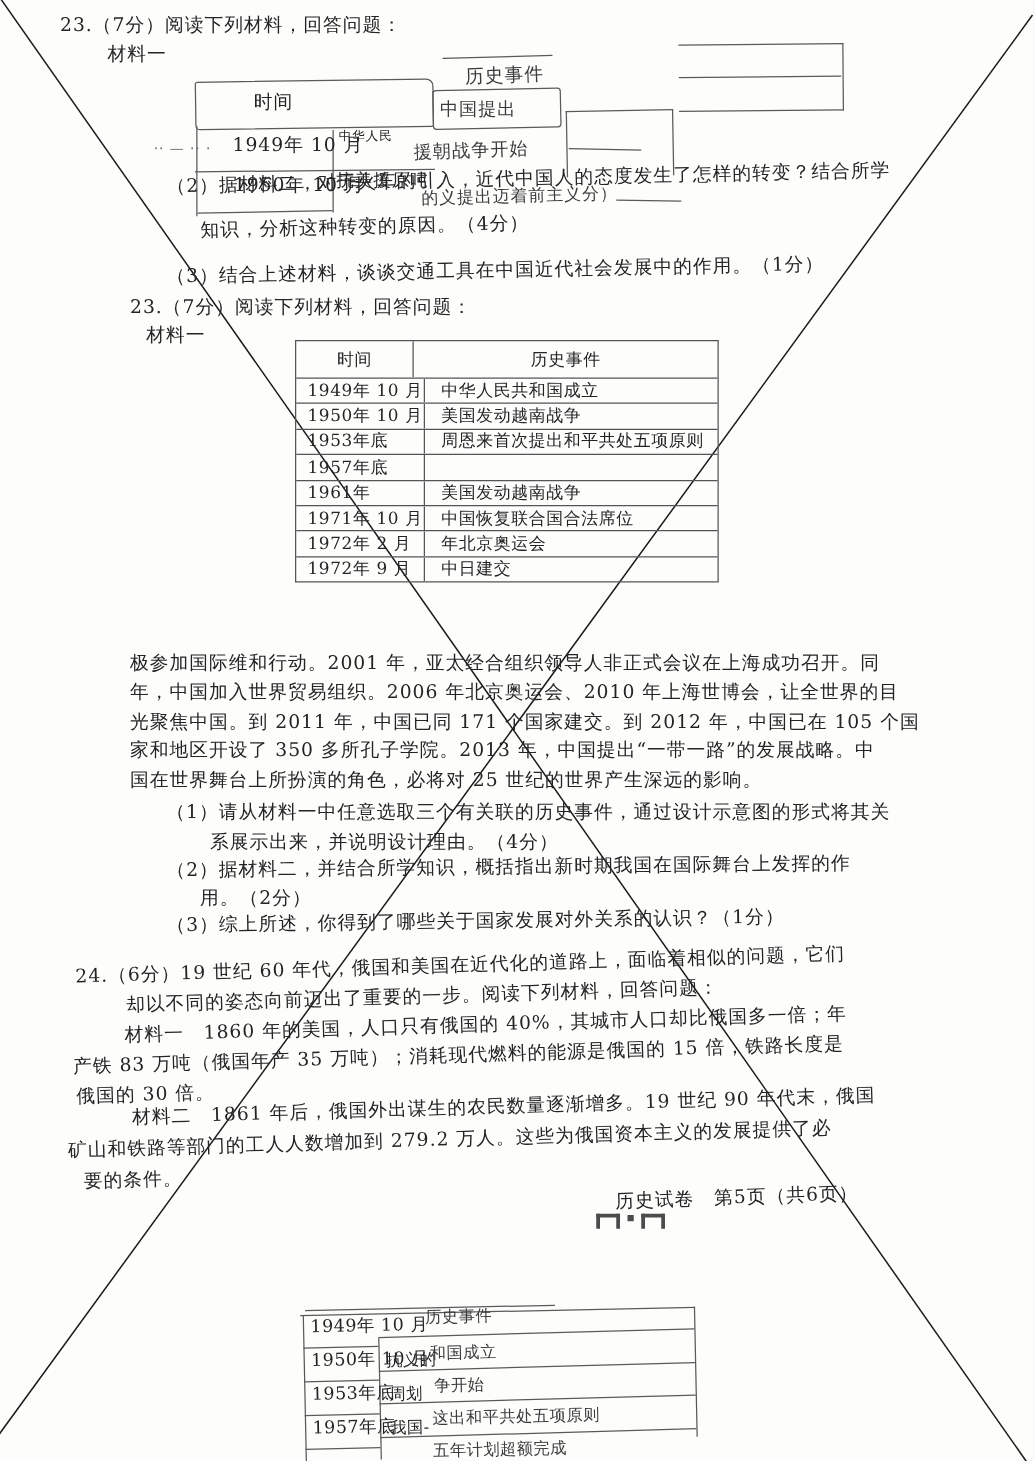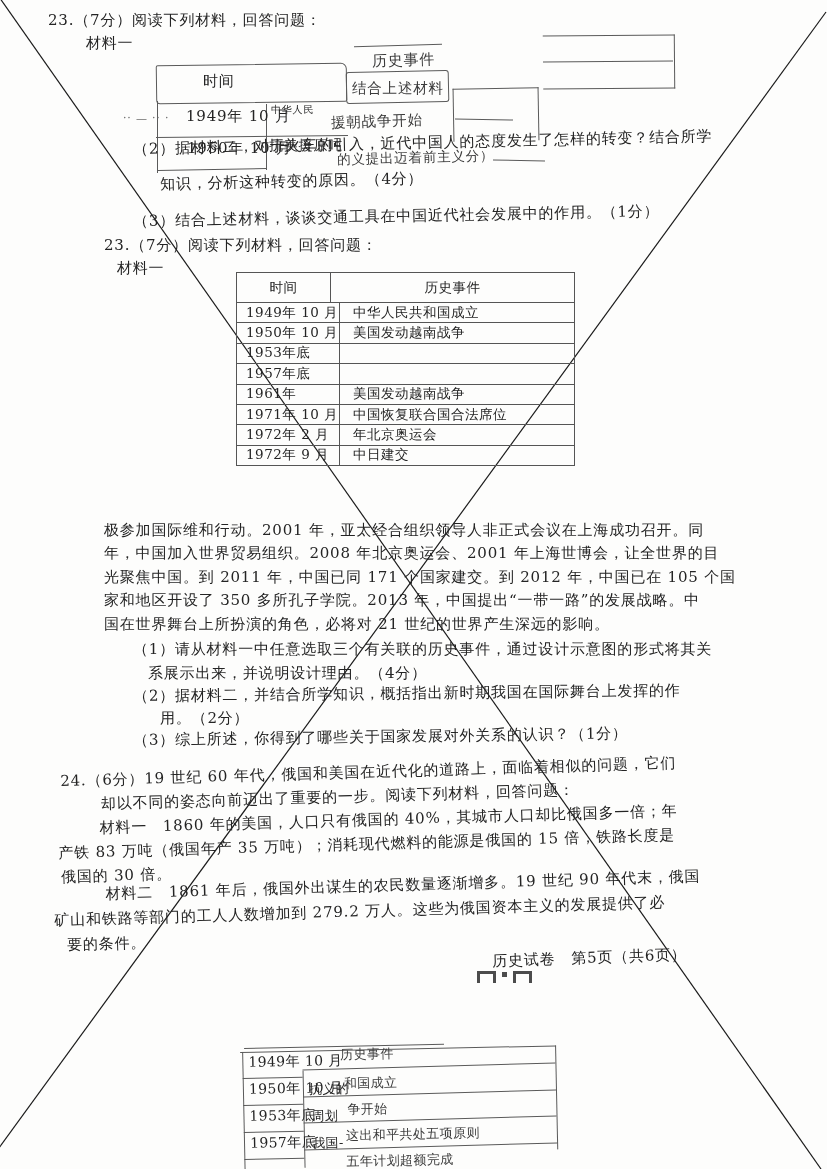--- a/index.html
+++ b/index.html
@@ -42,21 +42,21 @@
   </svg>
 
   <div class="t" style="left:48px;top:11px;font-size:15px;">23.（7分）阅读下列材料，回答问题：</div>
   <div class="t" style="left:86px;top:34px;">材料一</div>
 
   <div class="box" style="left:156px;top:64px;width:189px;height:37px;transform:rotate(-0.8deg);border-radius:2px 6px 2px 4px;"></div>
   <div class="t" style="left:203px;top:72px;">时间</div>
   <div class="hl" style="left:354px;top:45px;width:88px;transform:rotate(-1.5deg);"></div>
   <div class="t ghost" style="left:372px;top:51px;transform:rotate(-2deg);">历史事件</div>
   <div class="box" style="left:346px;top:71px;width:101px;height:30px;transform:rotate(-1.2deg);border-radius:3px;"></div>
-  <div class="t ghost" style="left:352px;top:79px;font-size:14.5px;">结合上述材料</div>
+  <div class="t ghost" style="left:352px;top:79px;font-size:14.5px;">中国提出</div>
 
   <div class="vl" style="left:157px;top:101px;height:72px;"></div>
   <div class="vl" style="left:266px;top:104px;height:66px;"></div>
   <div class="hl" style="left:156px;top:136px;width:192px;transform:rotate(-0.6deg);"></div>
   <div class="hl" style="left:158px;top:169px;width:108px;transform:rotate(-1deg);"></div>
 
   <div class="t" style="left:186px;top:107px;">1949年 10 月</div>
   <div class="t" style="left:271px;top:104px;font-size:10px;">中华人民</div>
   <div class="t ghost" style="left:331px;top:112px;transform:rotate(-2deg);font-size:14.5px;">援朝战争开始</div>
 
@@ -86,20 +86,21 @@
     <div class="mrow">
       <div class="mc1">1949年 10 月</div>
       <div class="mc2">中华人民共和国成立</div>
     </div>
     <div class="mrow">
       <div class="mc1">1950年 10 月</div>
       <div class="mc2">美国发动越南战争</div>
     </div>
     <div class="mrow">
       <div class="mc1">1953年底</div>
+      <div class="mc2">周恩来首次提出和平共处五项原则</div>
     </div>
     <div class="mrow">
       <div class="mc1">1957年底</div>
     </div>
     <div class="mrow">
       <div class="mc1">1961年</div>
       <div class="mc2">美国发动越南战争</div>
     </div>
     <div class="mrow">
       <div class="mc1">1971年 10 月</div>
@@ -109,27 +110,27 @@
       <div class="mc1">1972年 2 月</div>
       <div class="mc2">年北京奥运会</div>
     </div>
     <div class="mrow">
       <div class="mc1">1972年 9 月</div>
       <div class="mc2">中日建交</div>
     </div>
   </div>
 
   <div class="t" style="left:104px;top:521px;">极参加国际维和行动。2001 年，亚太经合组织领导人非正式会议在上海成功召开。同</div>
-  <div class="t" style="left:104px;top:544px;">年，中国加入世界贸易组织。2008 年北京奥运会、2001 年上海世博会，让全世界的目</div>
+  <div class="t" style="left:104px;top:544px;">年，中国加入世界贸易组织。2006 年北京奥运会、2010 年上海世博会，让全世界的目</div>
   <div class="t" style="left:104px;top:568px;">光聚焦中国。到 2011 年，中国已同 171 个国家建交。到 2012 年，中国已在 105 个国</div>
   <div class="t" style="left:104px;top:591px;">家和地区开设了 350 多所孔子学院。2013 年，中国提出“一带一路”的发展战略。中</div>
-  <div class="t" style="left:104px;top:615px;">国在世界舞台上所扮演的角色，必将对 21 世纪的世界产生深远的影响。</div>
+  <div class="t" style="left:104px;top:615px;">国在世界舞台上所扮演的角色，必将对 25 世纪的世界产生深远的影响。</div>
 
   <div class="t" style="left:133px;top:640px;">（1）请从材料一中任意选取三个有关联的历史事件，通过设计示意图的形式将其关</div>
-  <div class="t" style="left:148px;top:664px;">系展示出来，并说明设计理由。（4分）</div>
+  <div class="t" style="left:168px;top:664px;">系展示出来，并说明设计理由。（4分）</div>
   <div class="t" style="left:133px;top:687px;transform:rotate(-0.6deg);transform-origin:0 0;">（2）据材料二，并结合所学知识，概括指出新时期我国在国际舞台上发挥的作</div>
   <div class="t" style="left:160px;top:709px;">用。（2分）</div>
   <div class="t" style="left:133px;top:731px;transform:rotate(-0.8deg);transform-origin:0 0;">（3）综上所述，你得到了哪些关于国家发展对外关系的认识？（1分）</div>
 
   <div style="position:absolute;left:58px;top:772px;width:730px;height:200px;transform:rotate(-1.7deg);transform-origin:0 0;">
     <div class="t" style="left:2px;top:0;">24.（6分）19 世纪 60 年代，俄国和美国在近代化的道路上，面临着相似的问题，它们</div>
     <div class="t" style="left:42px;top:24px;">却以不同的姿态向前迈出了重要的一步。阅读下列材料，回答问题：</div>
     <div class="t" style="left:40px;top:48px;">材料一　1860 年的美国，人口只有俄国的 40%，其城市人口却比俄国多一倍；年</div>
     <div class="t" style="left:-2px;top:72px;">产铁 83 万吨（俄国年产 35 万吨）；消耗现代燃料的能源是俄国的 15 倍，铁路长度是</div>
     <div class="t" style="left:0;top:96px;">俄国的 30 倍。</div>

